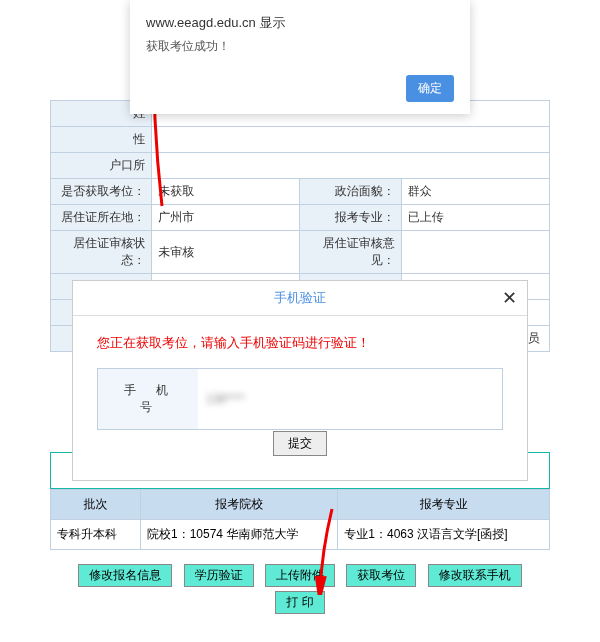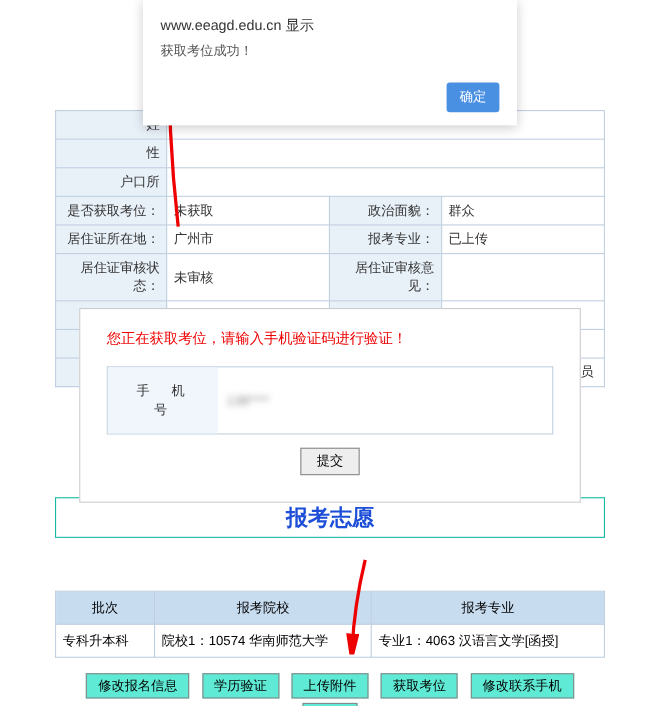--- a/index.html
+++ b/index.html
@@ -21,27 +21,27 @@
     .modal-close { position: absolute; right: 10px; top: 6px; font-size: 18px; cursor: pointer; color: #333; }
     .modal-body { padding: 18px 24px 24px; }
     .modal-warn { color: #e00; font-size: 13px; margin-bottom: 16px; }
     .modal-form { border: 1px solid #c0d0e0; }
     .modal-form-row { display: flex; align-items: center; border-bottom: 1px solid #c0d0e0; }
     .modal-form-row:last-child { border-bottom: none; }
     .modal-form-label { width: 100px; text-align: center; padding: 13px; background: #f0f6fc; color: #333; letter-spacing: 4px; }
     .modal-form-value { flex: 1; padding: 4px 8px; display: flex; align-items: center; gap: 8px; }
     .modal-form-value input { width: 130px; height: 20px; border: 1px solid #aaa; padding: 0 4px; font-size: 12px; }
     .modal-form-value button { padding: 2px 10px; font-size: 12px; border: 1px solid #888; background: #eee; cursor: pointer; }
-    .modal-submit-wrap { text-align: center; margin-top: 12px; }
+    .modal-submit-wrap { text-align: center; margin-top: 1px; }
     .modal-submit { padding: 3px 14px; border: 1px solid #888; background: #eee; cursor: pointer; font-size: 12px; }
     .blur-text { filter: blur(3px); color: #888; }
     
     .voluntary-section { width: 500px; margin: 100px auto 0; }
     .vol-title { text-align: center; color: #1d4ed8; font-size: 20px; font-weight: bold; padding: 4px; border: 1px solid #14b8a6; }
-    .vol-table { width: 100%; border-collapse: collapse; margin-top: 48px; }
+    .vol-table { width: 100%; border-collapse: collapse; }
     .vol-table th, .vol-table td { border: 1px solid #c0d0e0; padding: 6px; font-size: 12px; }
     .vol-table th { background: #c8dcf0; text-align: center; font-weight: normal; }
     .vol-table td { background: #fff; }
     
     .action-buttons { text-align: center; margin-top: 8px; padding: 4px 0; }
     .action-buttons button { margin: 2px 4px; padding: 2px 10px; font-size: 12px; border: 1px solid #888; background: #5eead4; cursor: pointer; }
     
     .red-arrow { position: absolute; z-index: 95; }
     .arrow1 { top: 28px; left: 144px; width: 30px; height: 180px; }
     .arrow2 { top: 505px; left: 310px; width: 30px; height: 90px; }
@@ -114,20 +114,24 @@
       <tr>
         <td class="label-cell">报考科类：</td>
         <td class="value-cell">文史类</td>
         <td class="label-cell">职　　业：</td>
         <td class="value-cell">不便分类的其他从业人员</td>
       </tr>
     </tbody>
 </table>
 
 <div class="modal">
+  <div class="modal-header">
+    <span>手机验证</span>
+    <span class="modal-close">✕</span>
+  </div>
   <div class="modal-body">
     <div class="modal-warn">您正在获取考位，请输入手机验证码进行验证！</div>
     <div class="modal-form">
       <div class="modal-form-row">
         <div class="modal-form-label">手　机　号</div>
         <div class="modal-form-value">
             <span class="blur-text">138****</span>
           </div>
       </div>
     </div>

